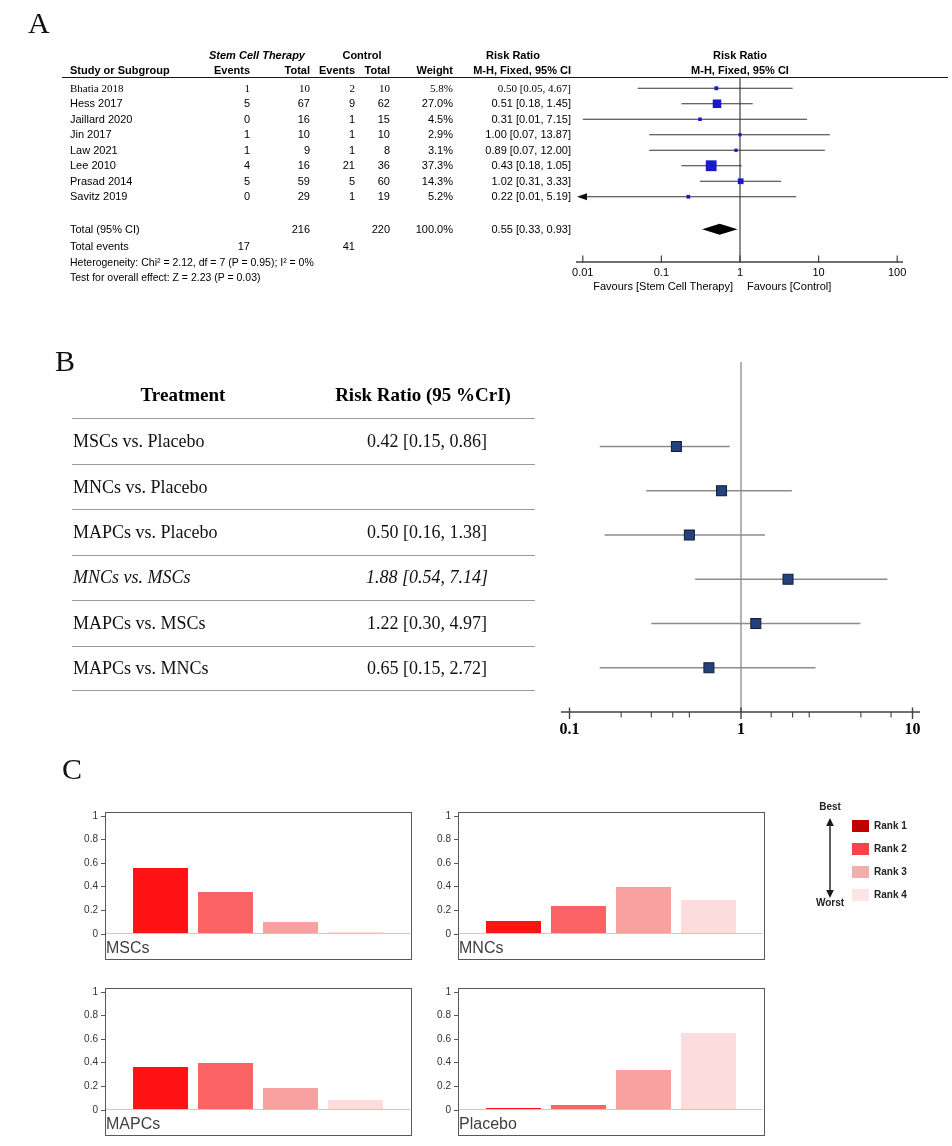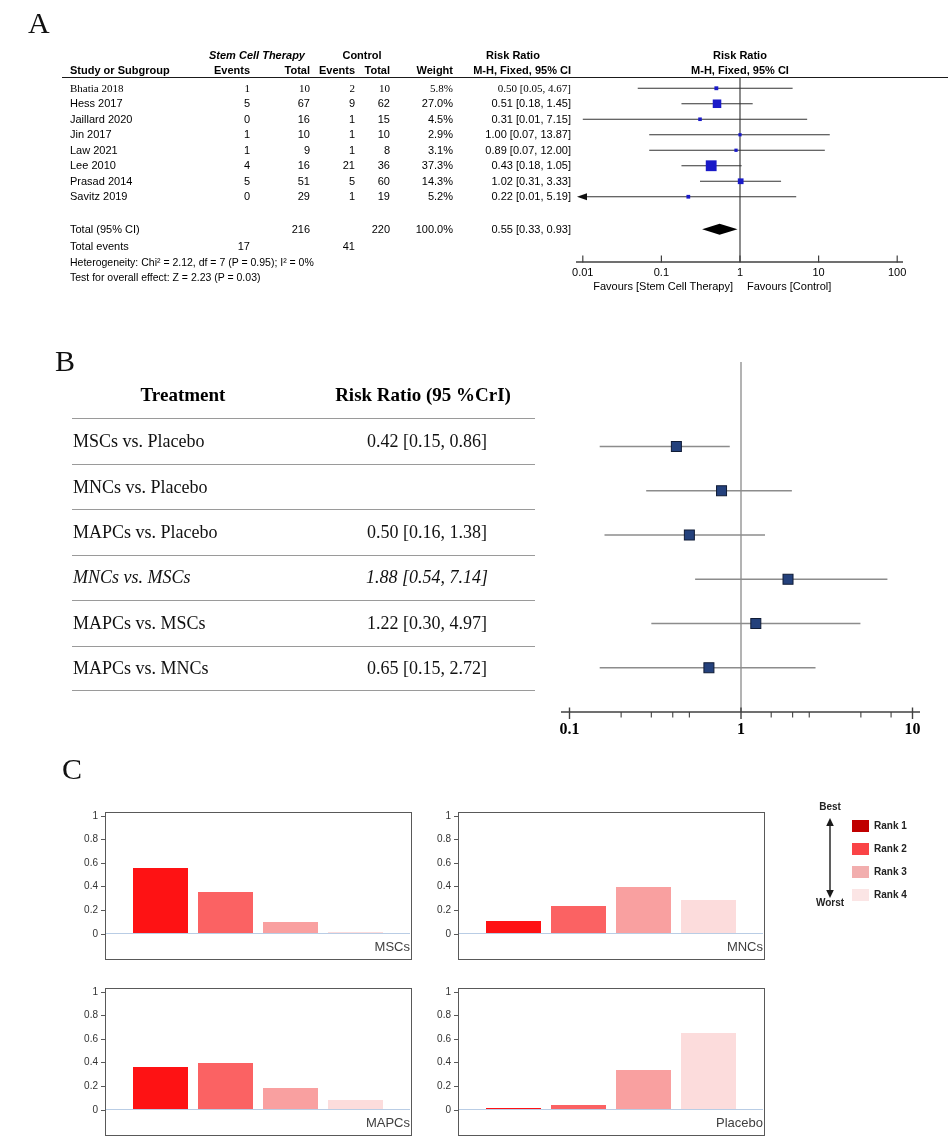--- a/index.html
+++ b/index.html
@@ -29,21 +29,21 @@
   .b-line{position:absolute;left:72px;width:463px;height:1px;background:#9a9a9a;}
   .br{position:absolute;left:0;width:570px;height:26px;line-height:26px;font-family:"Liberation Serif","DejaVu Serif",serif;font-size:18px;color:#111;}
   .br span{position:absolute;white-space:nowrap;}
   .cb-t{left:73px;}
   .cb-rr{left:291px;width:272px;text-align:center;}
   .btick{position:absolute;font-family:"Liberation Serif","DejaVu Serif",serif;font-size:16px;font-weight:bold;width:50px;margin-left:-25px;text-align:center;top:720px;}
   
   .cbox{position:absolute;width:307px;height:148px;border:1.5px solid #595959;background:#fff;box-sizing:border-box;}
   .cbar{position:absolute;}
   .cbase{position:absolute;left:0;width:304px;height:1px;background:#b9cde5;}
-  .ctitle{position:absolute;left:0;width:304px;text-align:right;font-size:13px;color:#3f3f3f;white-space:nowrap;}
+  .ctitle{position:absolute;left:0;width:304px;text-align:left;font-size:16px;color:#3f3f3f;white-space:nowrap;}
   .ctick{position:absolute;font-size:10px;width:34px;text-align:right;color:#333;line-height:14px;}
   .ctickmark{position:absolute;width:4px;height:1px;background:#595959;}
   .lgnd-txt{position:absolute;font-size:10px;font-weight:bold;text-align:center;color:#222;}
   .lgnd-swatch{position:absolute;width:17px;height:12px;}
   .lgnd-label{position:absolute;font-size:10px;font-weight:600;color:#222;white-space:nowrap;line-height:14px;}
 </style>
 </head>
 <body>
 
 <div id="fig">
@@ -118,21 +118,21 @@
         <span class="ca-e1">4</span>
         <span class="ca-t1">16</span>
         <span class="ca-e2">21</span>
         <span class="ca-t2">36</span>
         <span class="ca-w">37.3%</span>
         <span class="ca-rr">0.43 [0.18, 1.05]</span>
       </div>
       <div class="ar" style="top: 173.5px;">
         <span class="ca-study">Prasad 2014</span>
         <span class="ca-e1">5</span>
-        <span class="ca-t1">51</span>
+        <span class="ca-t1">59</span>
         <span class="ca-e2">5</span>
         <span class="ca-t2">60</span>
         <span class="ca-w">14.3%</span>
         <span class="ca-rr">1.02 [0.31, 3.33]</span>
       </div>
       <div class="ar" style="top: 189px;">
         <span class="ca-study">Savitz 2019</span>
         <span class="ca-e1">0</span>
         <span class="ca-t1">29</span>
         <span class="ca-e2">1</span>

